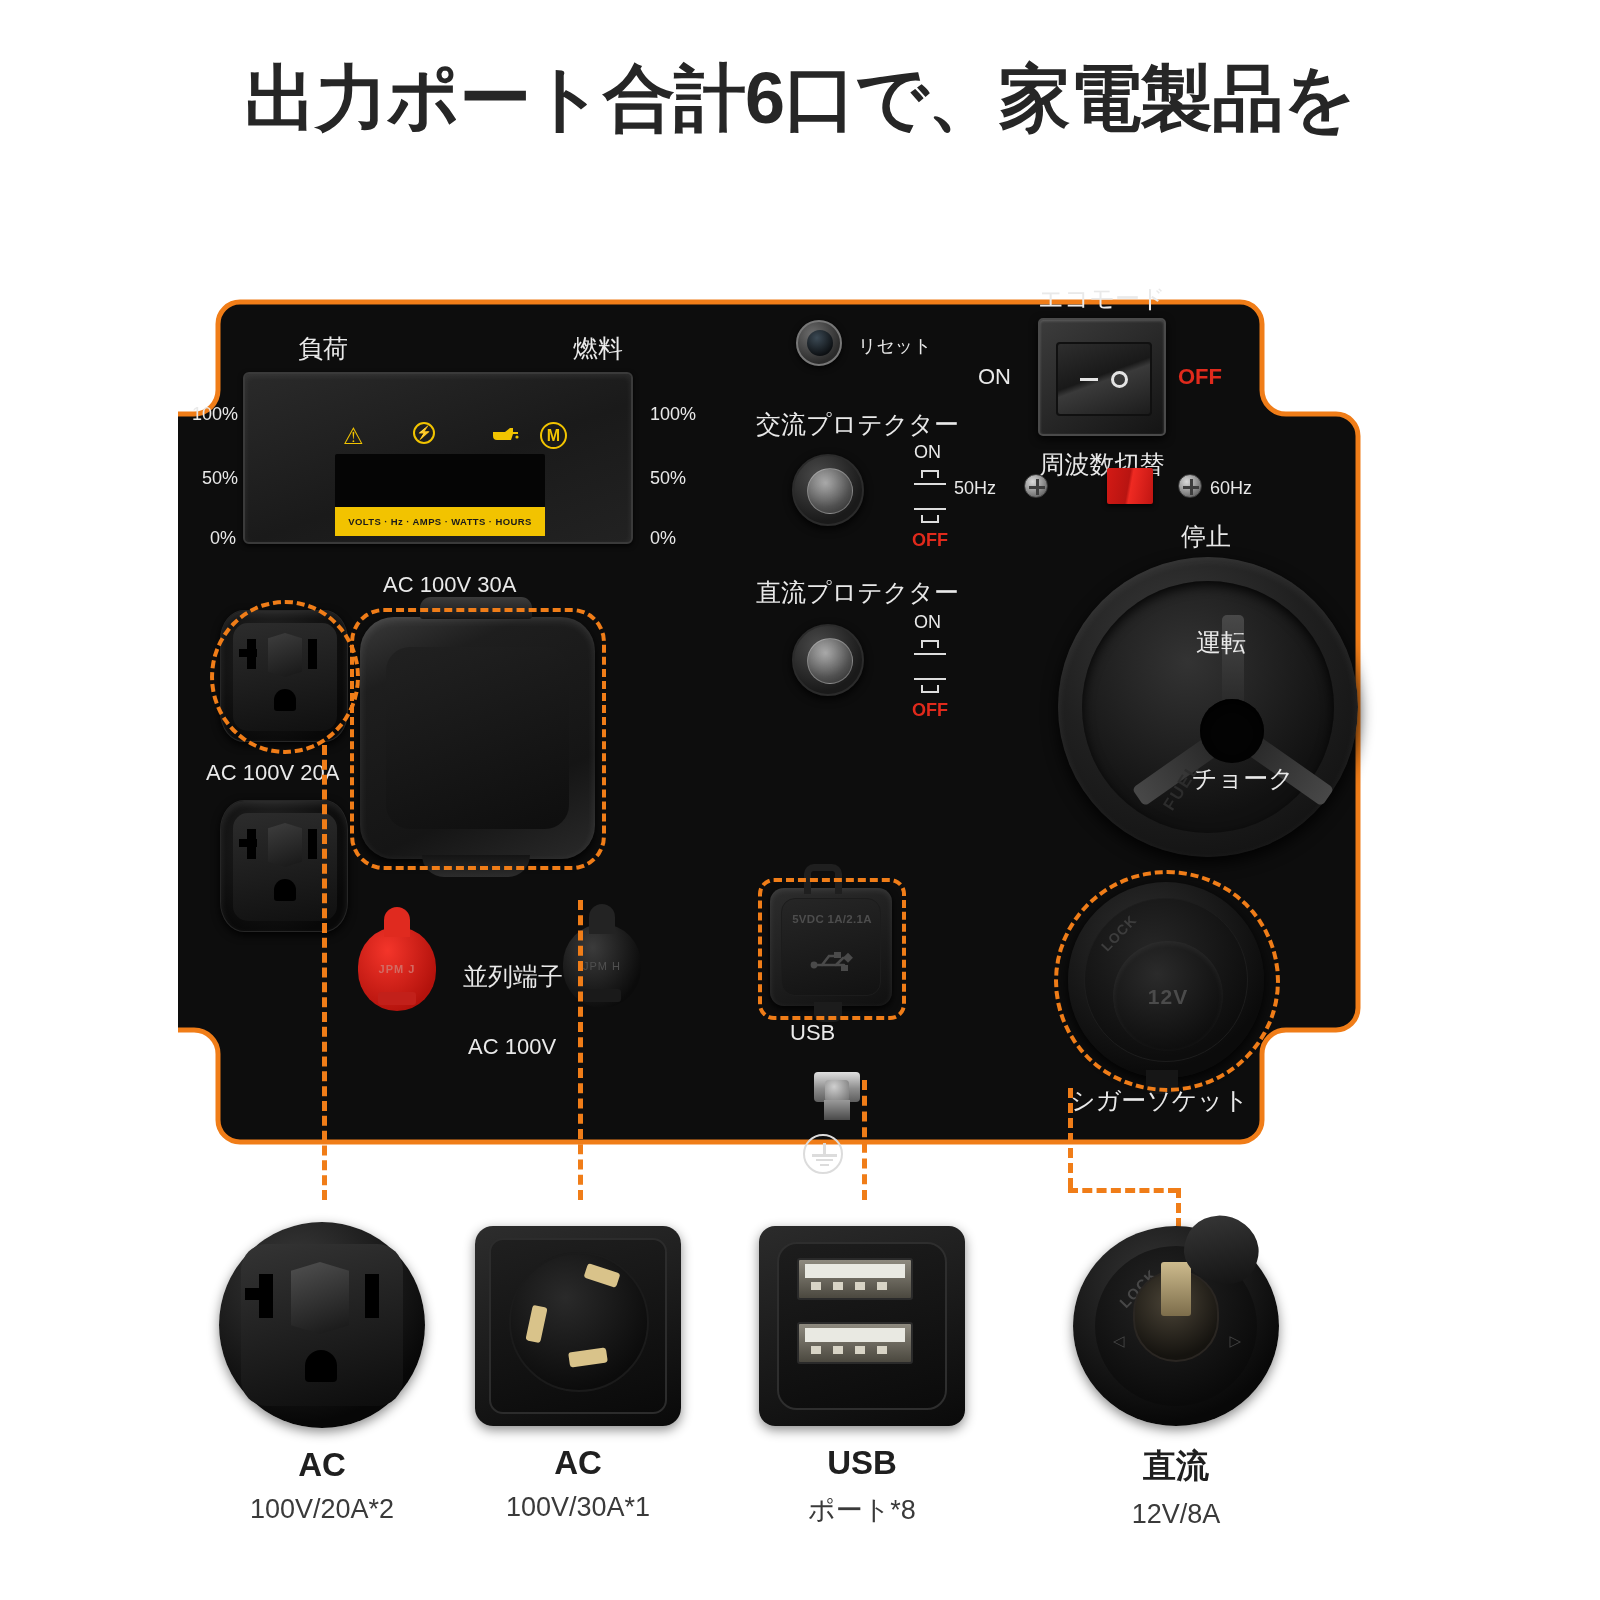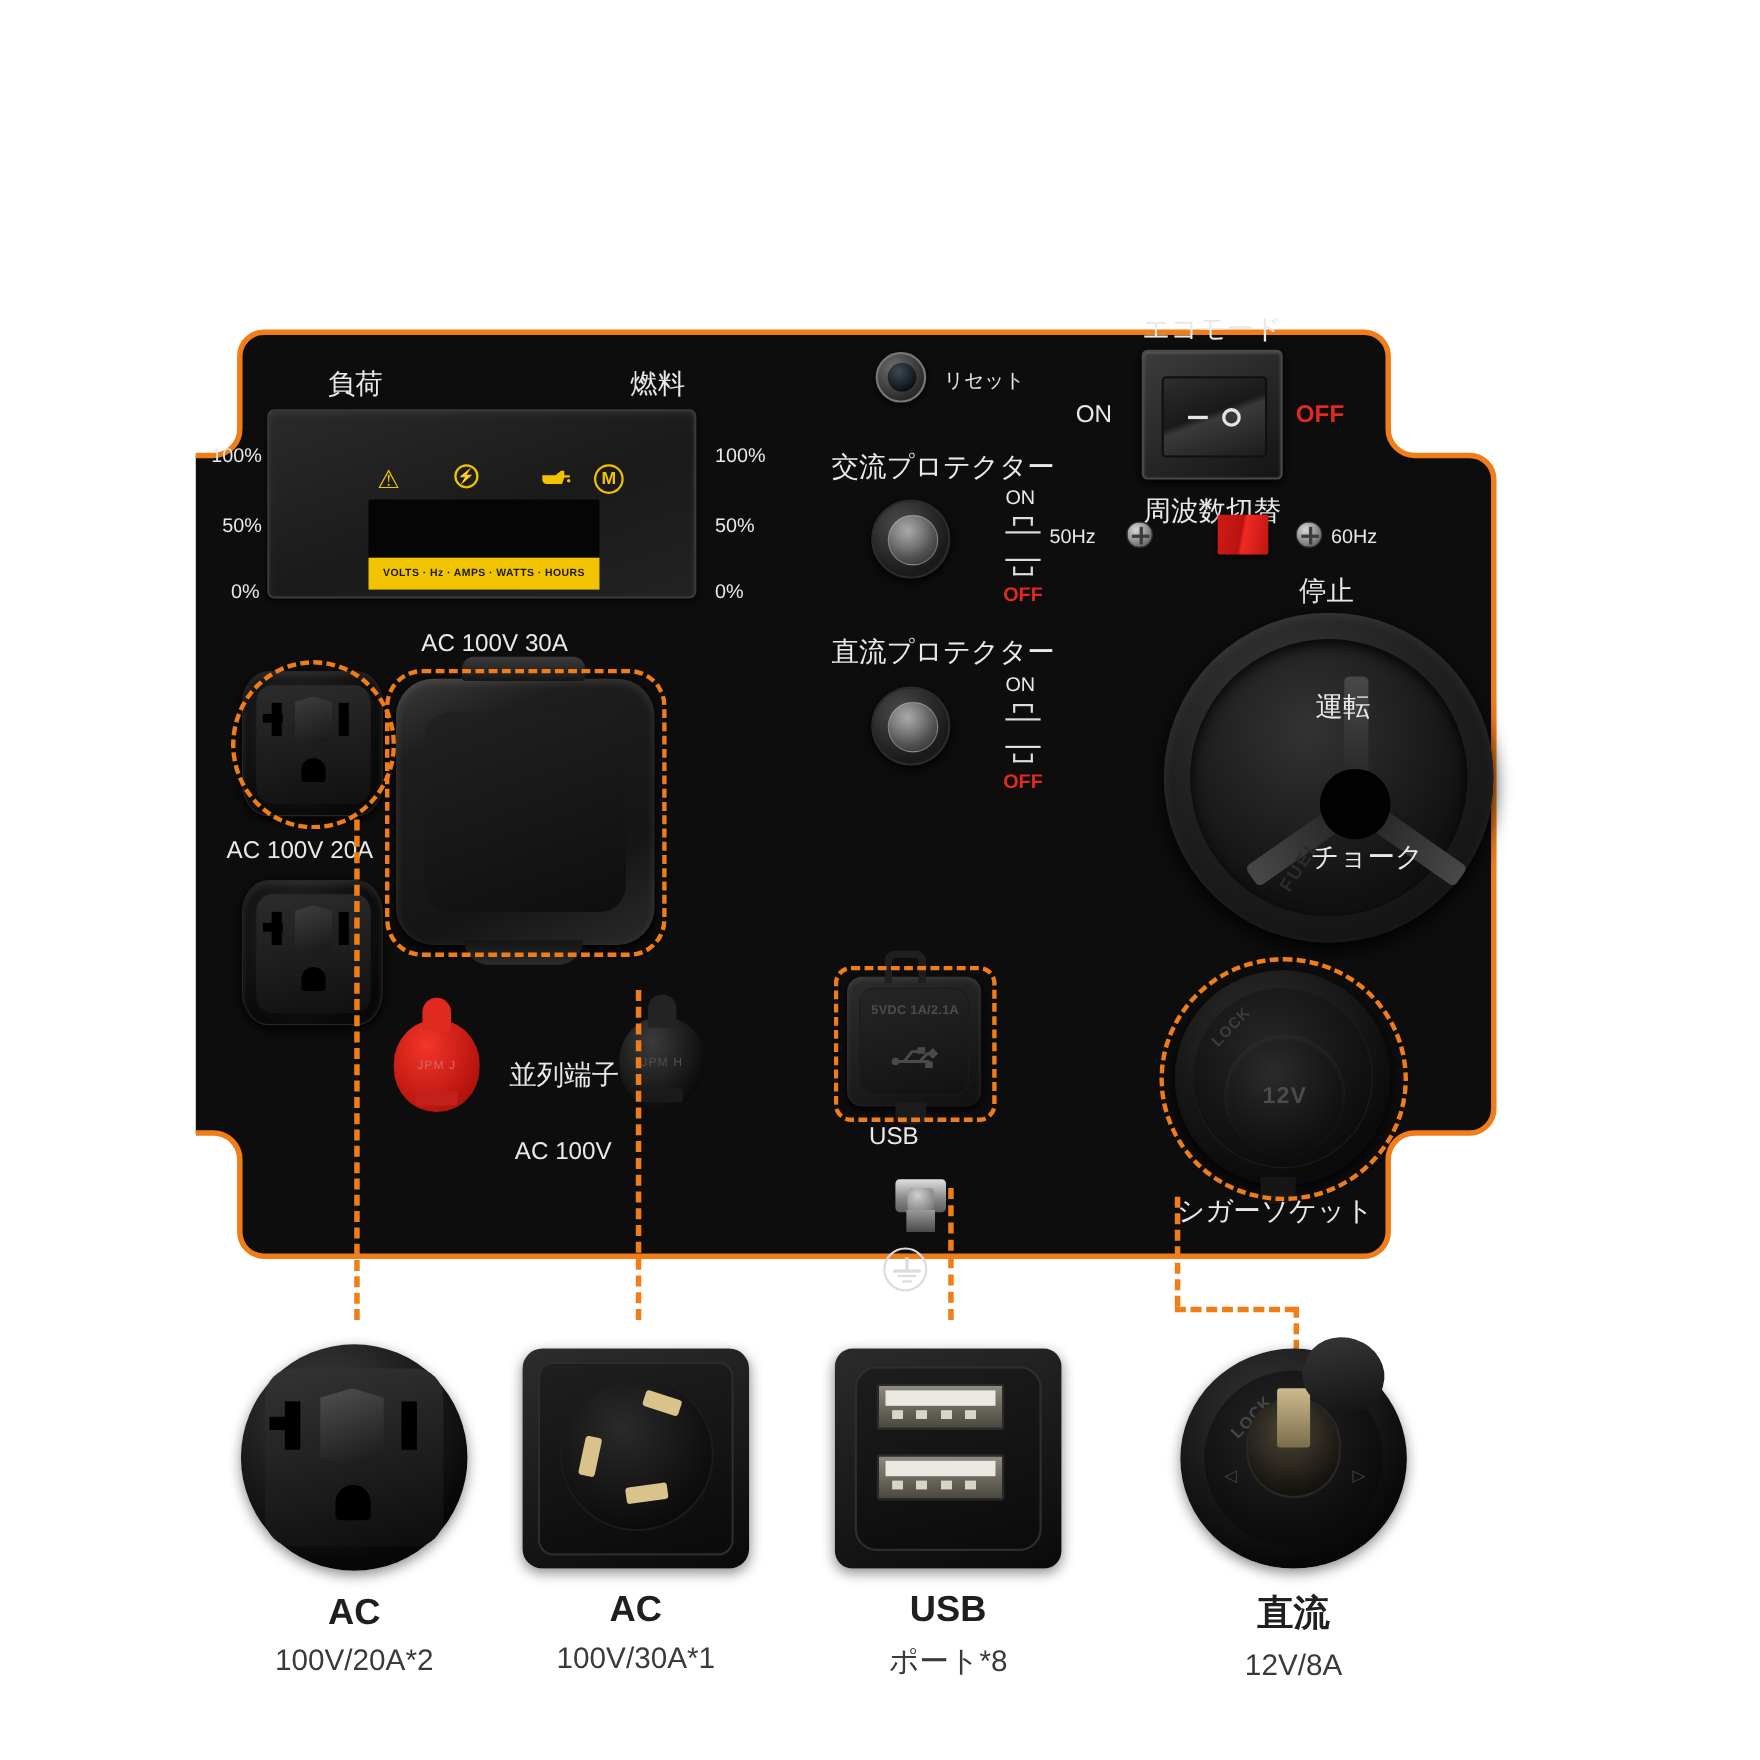--- a/index.html
+++ b/index.html
@@ -170,21 +170,21 @@
   .cover30 .tabb {
     position:absolute; left:62px; bottom:-18px; width:108px; height:22px;
     background:linear-gradient(0deg,#2c2c2c,#141414);
     border-radius:0 0 40px 40px;
   }
 
   
   .post {
     position:absolute; width:78px; height:84px; border-radius:39px/40px;
   }
-  .post.red  { background:radial-gradient(ellipse at 38% 28%, #f4352a, #b3120c 75%); }
+  .post.red  { background:radial-gradient(ellipse at 38% 28%, #f4352a, #b3120c 75%);font-weight:bold; }
   .post.blk  { background:radial-gradient(ellipse at 38% 28%, #3b3b3b, #0b0b0b 75%); }
   .post .ear {
     position:absolute; left:26px; top:-20px; width:26px; height:30px; border-radius:13px 13px 0 0;
   }
   .post.red .ear { background:#e02a1f; }
   .post.blk .ear { background:#232323; }
   .post .lbl {
     position:absolute; left:0; top:36px; width:78px; text-align:center;
     font-size:11px; letter-spacing:1px;
   }
@@ -430,20 +430,21 @@
     font-size:15px; font-weight:bold; letter-spacing:1px; transform:rotate(-46deg);
   }
   .shot-dc .arw { position:absolute; color:#474747; font-size:15px; }
 </style>
 </head>
 <body>
 
 <div id="stage">
 
   <div class="heading">
+    <span>出力ポート合計6口で、家電製品を</span>
   </div>
 
   <div id="panel-wrap">
 
     <svg id="panel-svg" viewBox="0 0 1190 900">
       <path d="M 60 32
                L 1066 32
                Q 1086 32 1090 48
                L 1096 118 Q 1100 140 1122 142
                L 1160 146 Q 1182 150 1182 172

